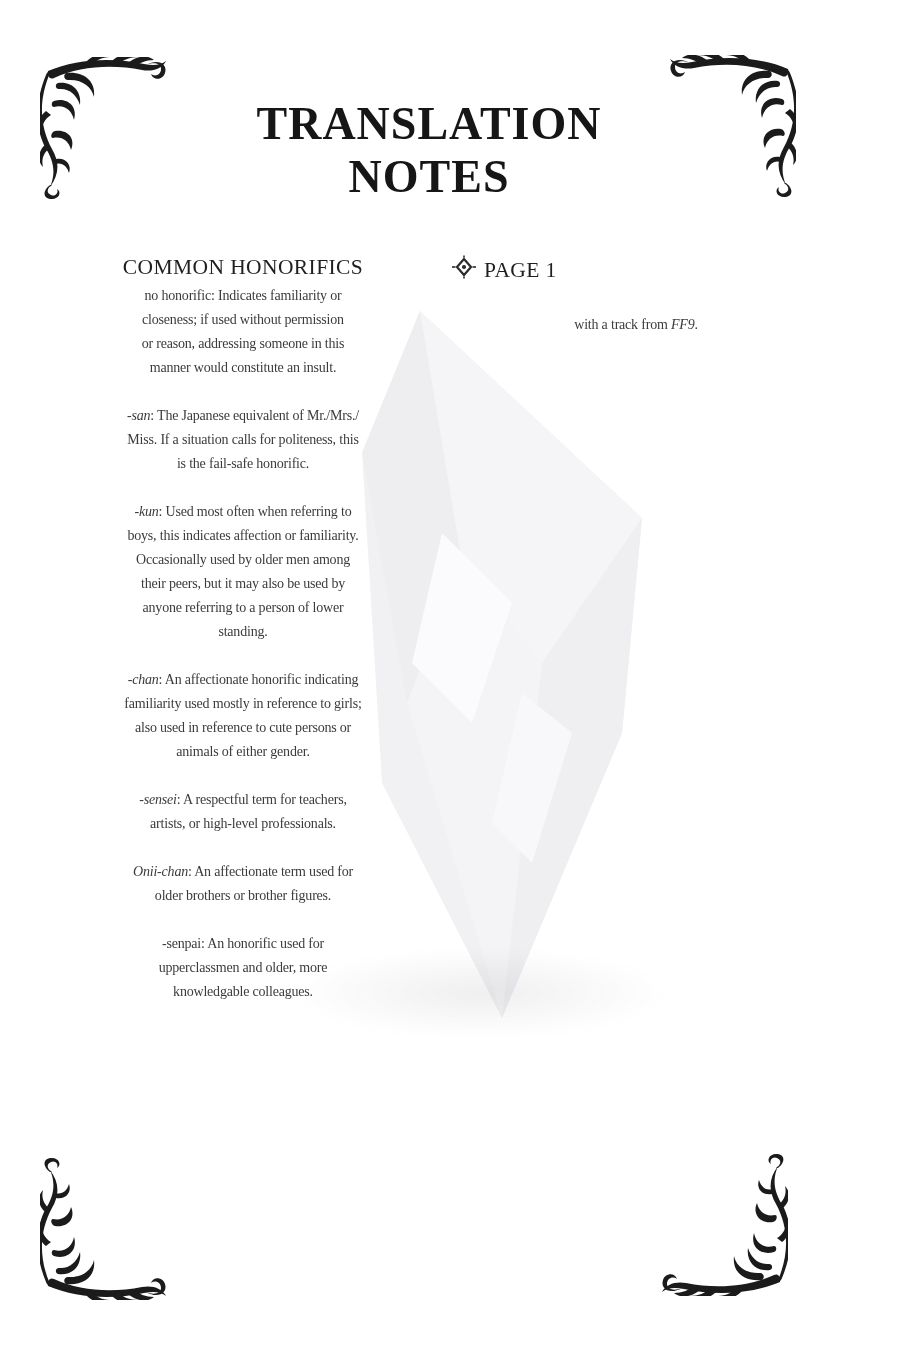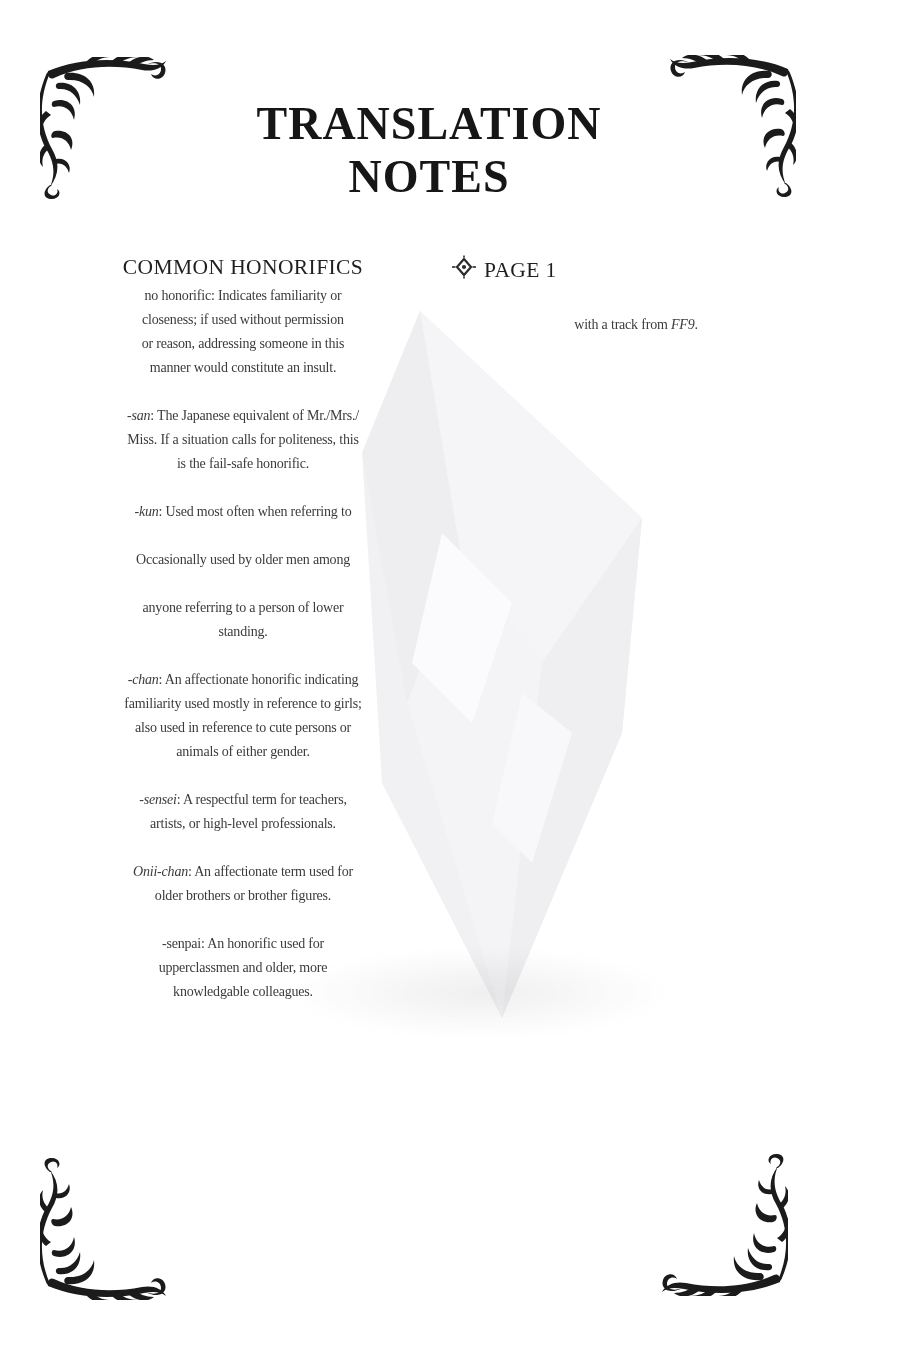--- a/index.html
+++ b/index.html
@@ -149,21 +149,21 @@
   <h1 class="title">
     <div>TRANSLATION</div>
     <div>NOTES</div>
   </h1>
 
   <div class="col left">
     <h2 class="section-heading">COMMON HONORIFICS</h2>
     <div id="honorifics-list">
         <p class="body-p"><span>no honorific: Indicates familiarity or</span><br><span>closeness; if used without permission</span><br><span>or reason, addressing someone in this</span><br><span>manner would constitute an insult.</span></p>
         <p class="body-p"><span class="it">-san</span><span>: The Japanese equivalent of Mr./Mrs./</span><br><span>Miss. If a situation calls for politeness, this</span><br><span>is the fail-safe honorific.</span></p>
-        <p class="body-p"><span class="it">-kun</span><span>: Used most often when referring to</span><br><br><span>Occasionally used by older men among</span><br><br><span>anyone referring to a person of lower</span><br><span>standing.</span></p>
+        <p class="body-p"><span class="it">-kun</span><span>: Used most often when referring to</span><br><span>boys, this indicates affection or familiarity.</span><br><span>Occasionally used by older men among</span><br><span>their peers, but it may also be used by</span><br><span>anyone referring to a person of lower</span><br><span>standing.</span></p>
         <p class="body-p"><span class="it">-chan</span><span>: An affectionate honorific indicating</span><br><span>familiarity used mostly in reference to girls;</span><br><span>also used in reference to cute persons or</span><br><span>animals of either gender.</span></p>
         <p class="body-p"><span class="it">-sensei</span><span>: A respectful term for teachers,</span><br><span>artists, or high-level professionals.</span></p>
         <p class="body-p"><span class="it">Onii-chan</span><span>: An affectionate term used for</span><br><span>older brothers or brother figures.</span></p>
         <p class="body-p"><span>-senpai: An honorific used for</span><br><span>upperclassmen and older, more</span><br><span>knowledgable colleagues.</span></p>
       </div>
   </div>
 
   <div class="col right">
     <h2 class="section-heading page-heading">
       <span class="hicon">

